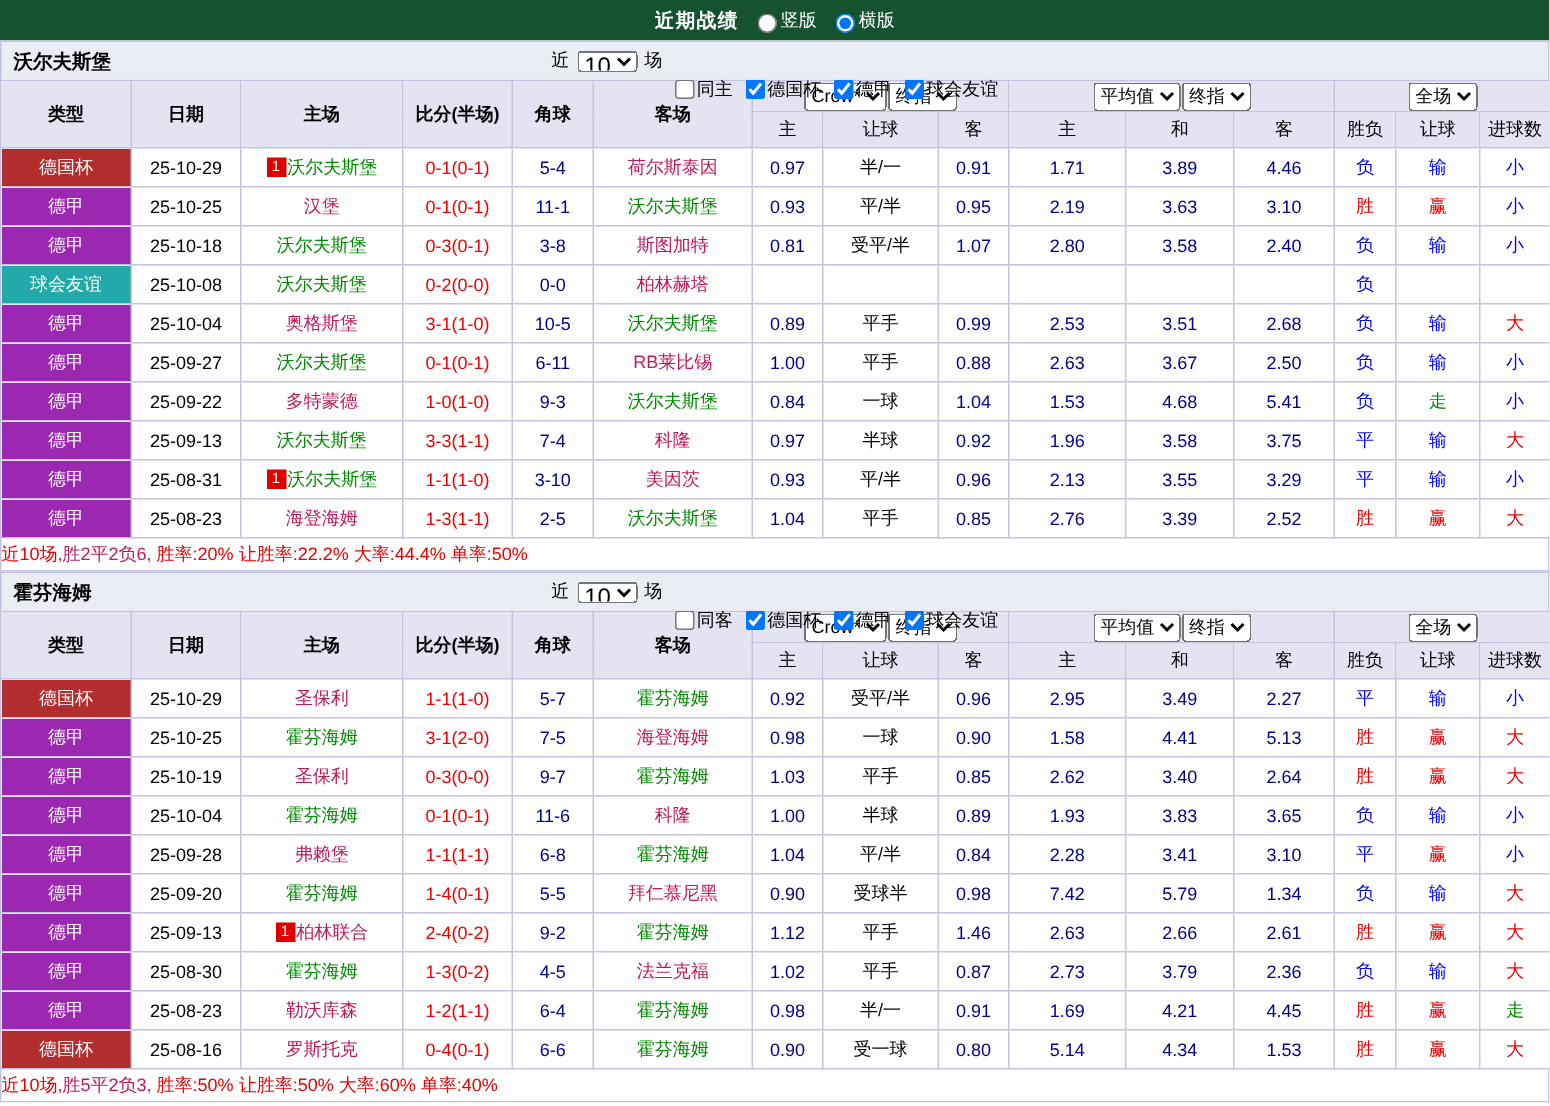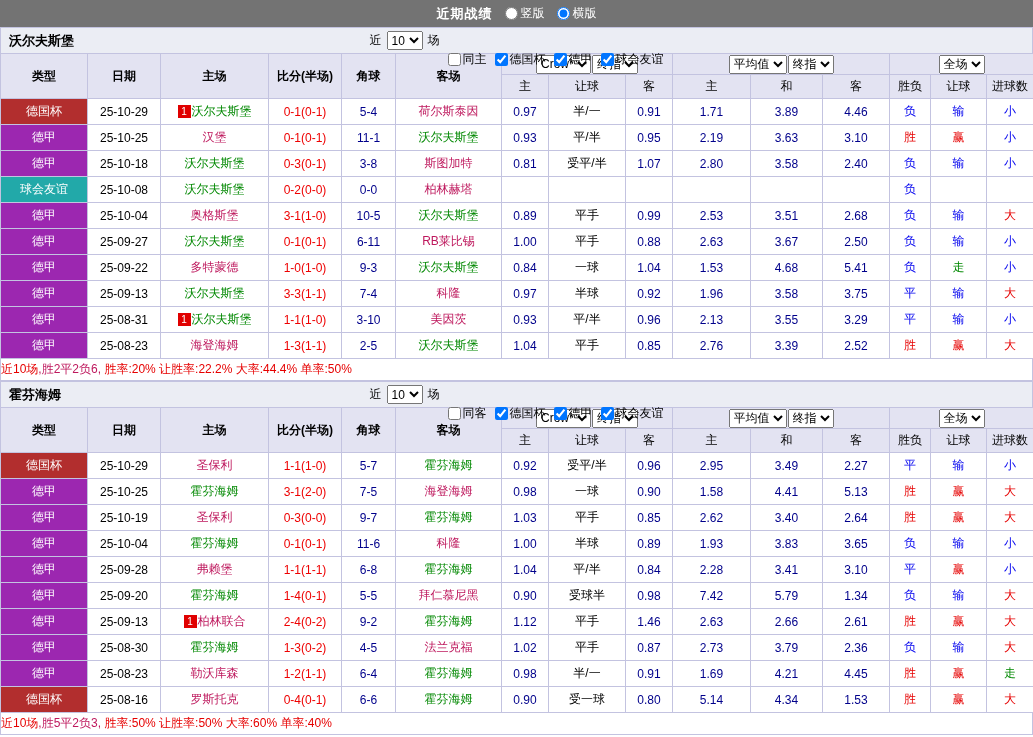--- a/index.html
+++ b/index.html
@@ -7,29 +7,29 @@
     margin: 0;
     width: 1033px;
     background: #fff;
     font-family: "Liberation Sans", "DejaVu Sans", sans-serif;
     font-size: 12px;
     color: #000;
   }
   
   .topbar {
     height: 27px;
-    background: #737373;
+    background: #14532d;
     color: #fff;
     display: flex;
     align-items: center;
     justify-content: center;
     gap: 12px;
   }
   .topbar .title { font-weight: bold; font-size: 13px; letter-spacing: 1px; }
-  .topbar label { display: inline-flex; align-items: center; gap: 3px; cursor: pointer; }
+  .topbar label { display: inline-flex; align-items: flex-end; gap: 3px; cursor: pointer; }
   .topbar input { margin: 0; }
   
   .section-header {
     height: 26px;
     background: #ebedf4;
     border: 1px solid #c3c3e0;
     border-bottom: none;
     display: flex;
     align-items: center;
     padding: 0 8px;
@@ -40,21 +40,21 @@
     position: absolute;
     left: 50%;
     transform: translateX(-50%);
     display: flex;
     align-items: center;
     gap: 3px;
     white-space: nowrap;
   }
   .filters label { display: inline-flex; align-items: center; margin-top: 38px; }
   .filters input { margin: 0 2px 0 5px; }
-  .filters select { font-size: 12px; height: 19px; margin: 0 2px; }
+  .filters select { font-size: 16px; height: 14px; margin: 0 2px; }
   
   table { border-collapse: collapse; table-layout: fixed; width: 1033px; }
   th, td {
     border: 1px solid #c3c3e0;
     text-align: center;
     padding: 0;
     overflow: hidden;
     white-space: nowrap;
     height: 26px;
   }

